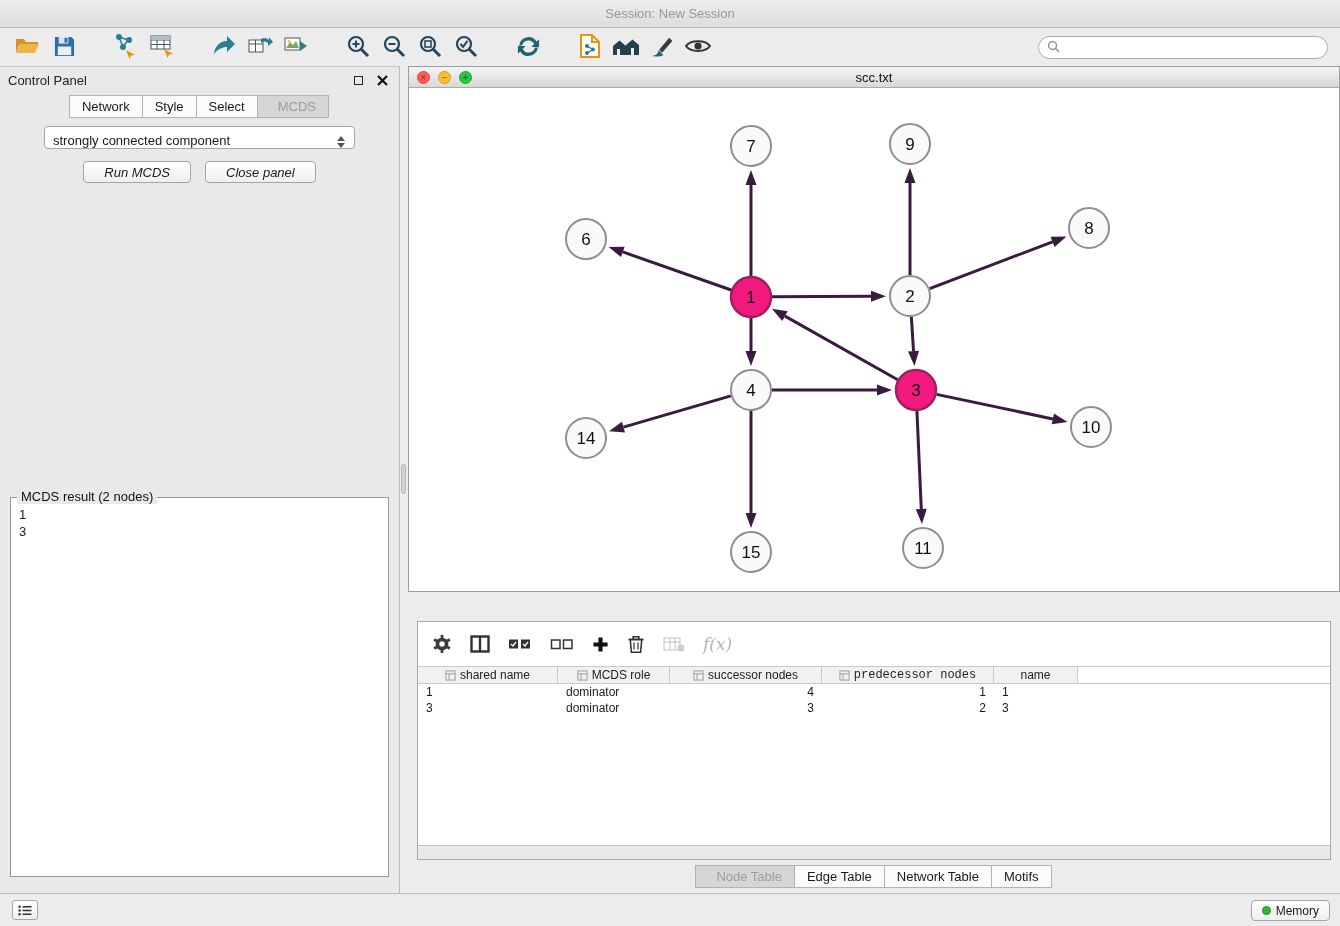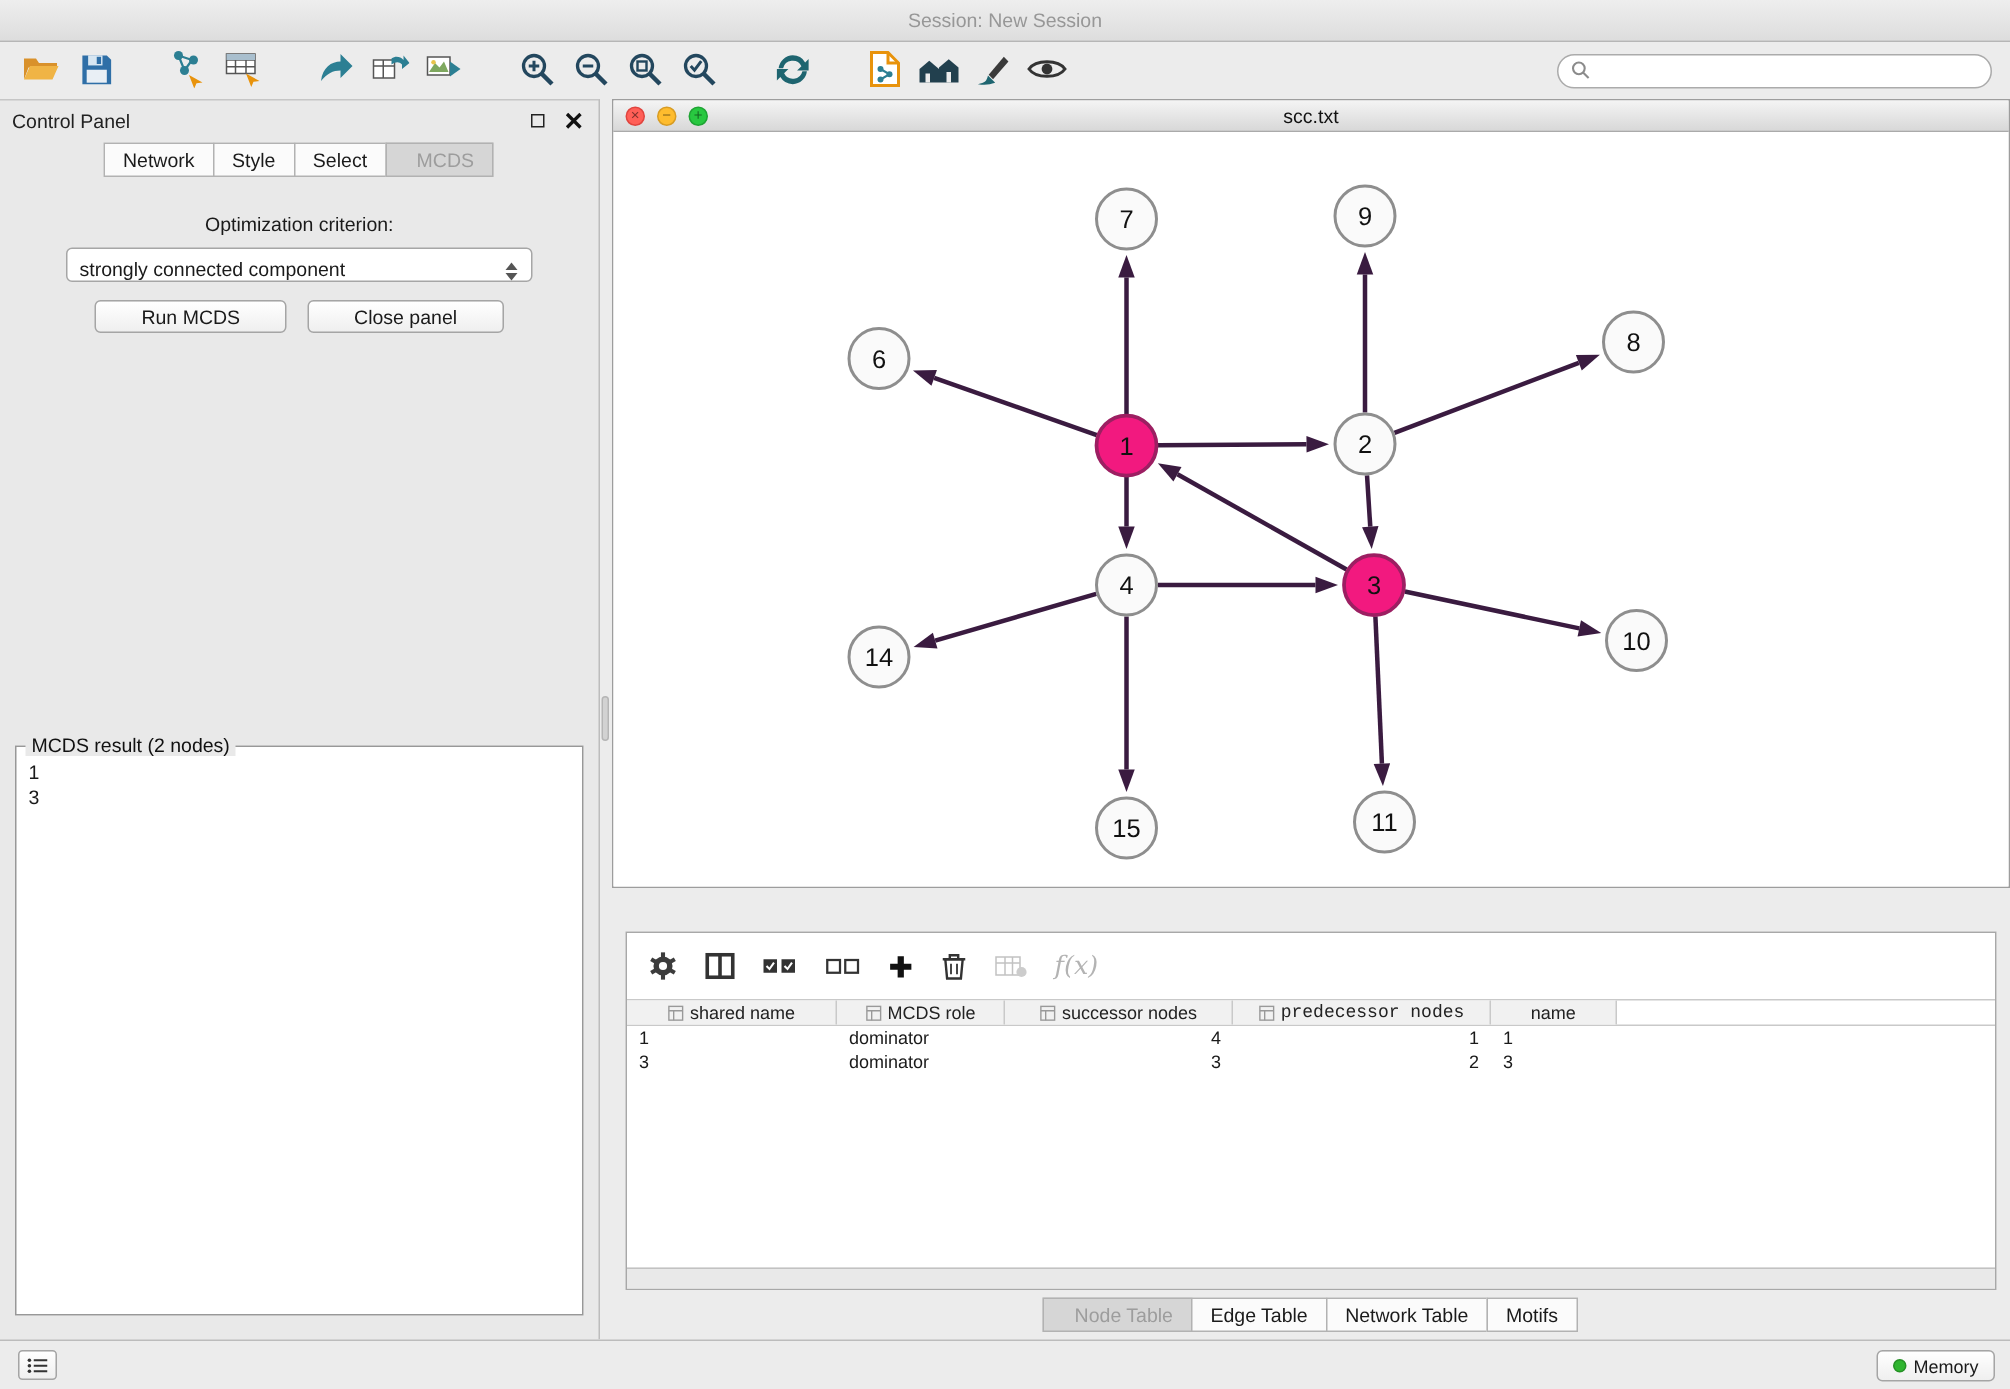--- a/index.html
+++ b/index.html
@@ -69,24 +69,24 @@
     border:1px solid #a6a6a6; border-radius:4px;
     display:flex; align-items:flex-end; padding-left:8px; font-size:13px;
   }
   .dropdown .dd-text { flex:1; }
   .stepper { width:18px; display:flex; flex-direction:column; align-items:center; gap:2px; margin-right:4px; }
   .tri-up { width:0; height:0; border-left:4px solid transparent; border-right:4px solid transparent; border-bottom:5px solid #555; }
   .tri-down { width:0; height:0; border-left:4px solid transparent; border-right:4px solid transparent; border-top:5px solid #555; }
 
   .btn-row { display:flex; justify-content:center; gap:14px; margin-top:12px; }
   .push-btn {
-    height:22px; padding:0 30px; font-size:13px;
+    height:22px; padding:0 20px; font-size:13px;
     background:linear-gradient(#ffffff,#efefef);
     border:1px solid #a5a5a5; border-radius:4px;
-    display:flex; align-items:center;
+    display:flex; align-items:center;font-style:italic;
   }
 
   .result-box {
     position:absolute; left:10px; right:10px; top:430px; bottom:16px;
     border:1px solid #989898; background:#fff;
   }
   .result-legend {
     position:absolute; top:-9px; left:6px; background:#e9e9e9;
     padding:0 4px; font-size:13px; color:#111;
   }
@@ -362,21 +362,20 @@
     </span>
   </div>
 
   <div class="tabs-row">
     <span class="tab">Network</span>
     <span class="tab">Style</span>
     <span class="tab">Select</span>
     <span class="tab active">MCDS</span>
   </div>
 
-  <div class="opt-label">Optimization criterion:</div>
 
   <div class="dropdown">
     <span class="dd-text">strongly connected component</span>
     <span class="stepper">
       <span class="tri-up"></span>
         <span class="tri-down"></span>
     </span>
   </div>
 
   <div class="btn-row">

